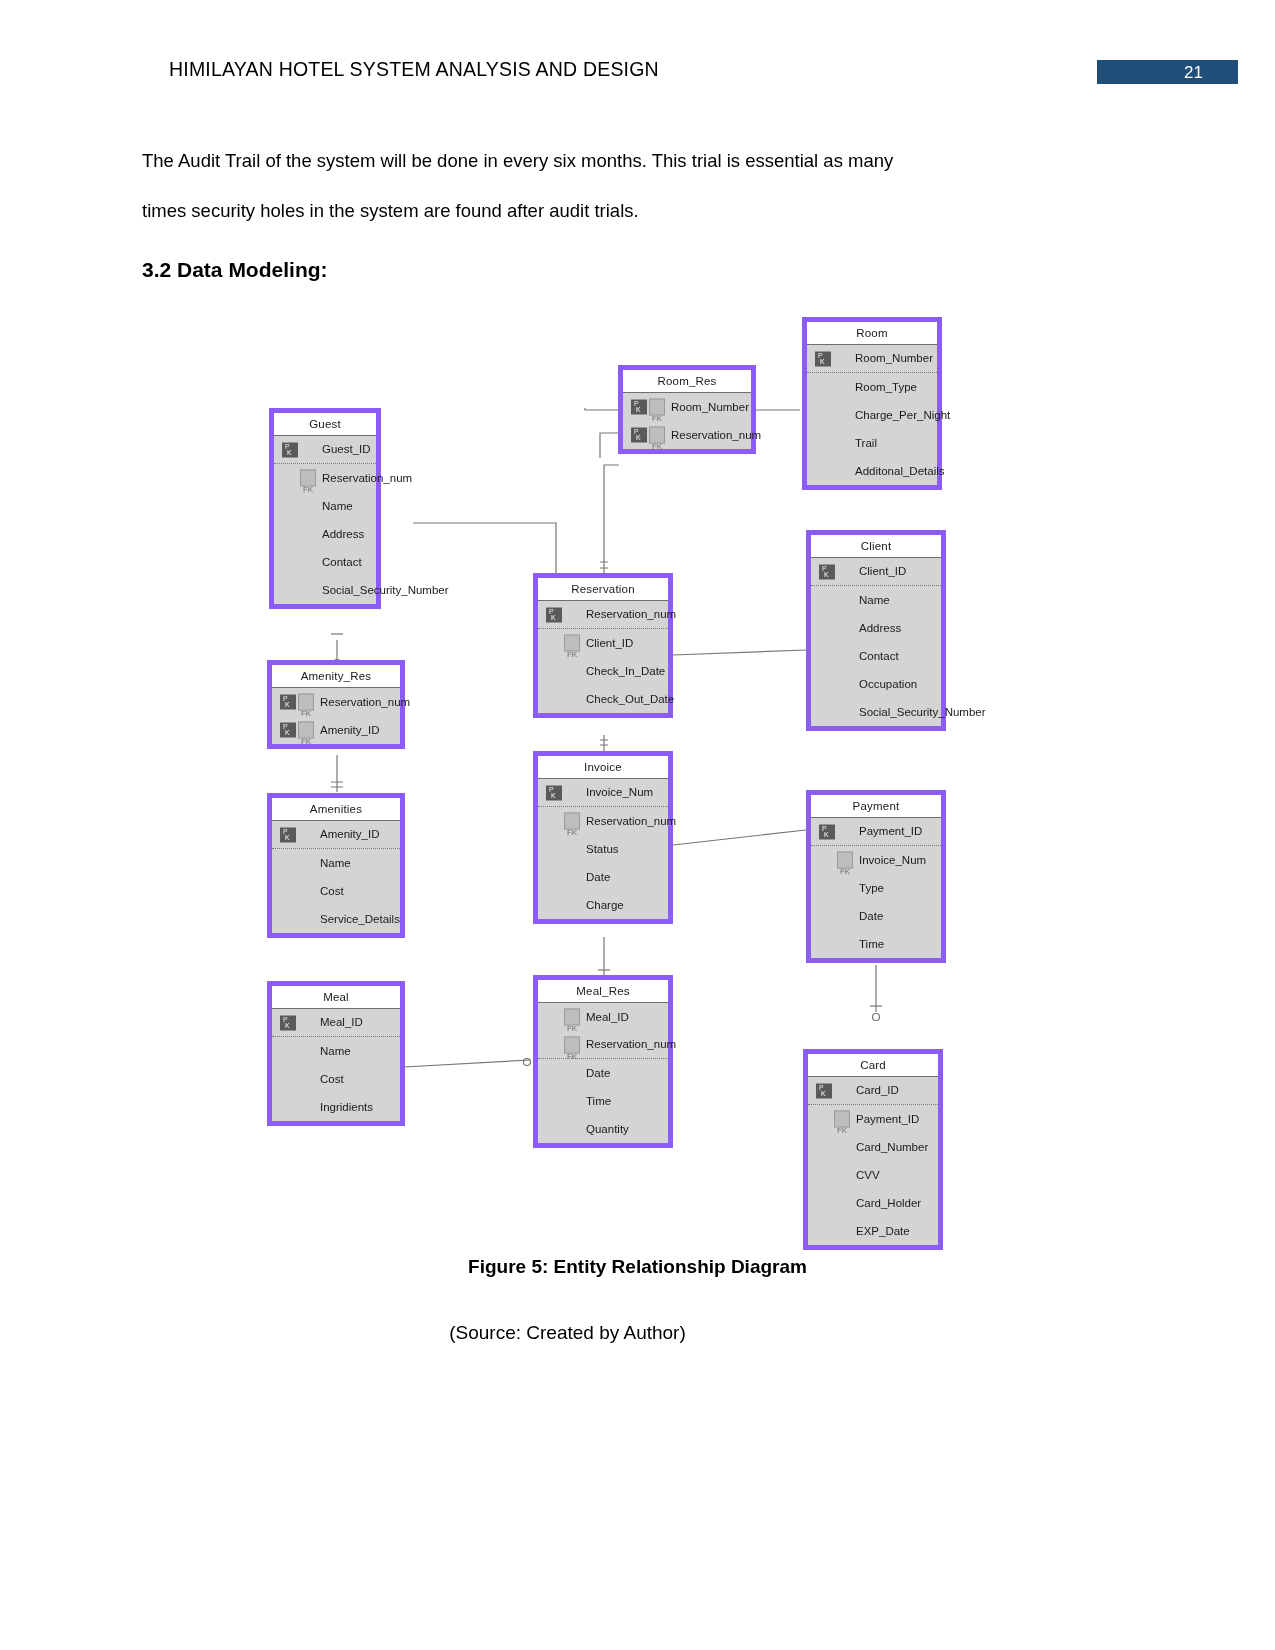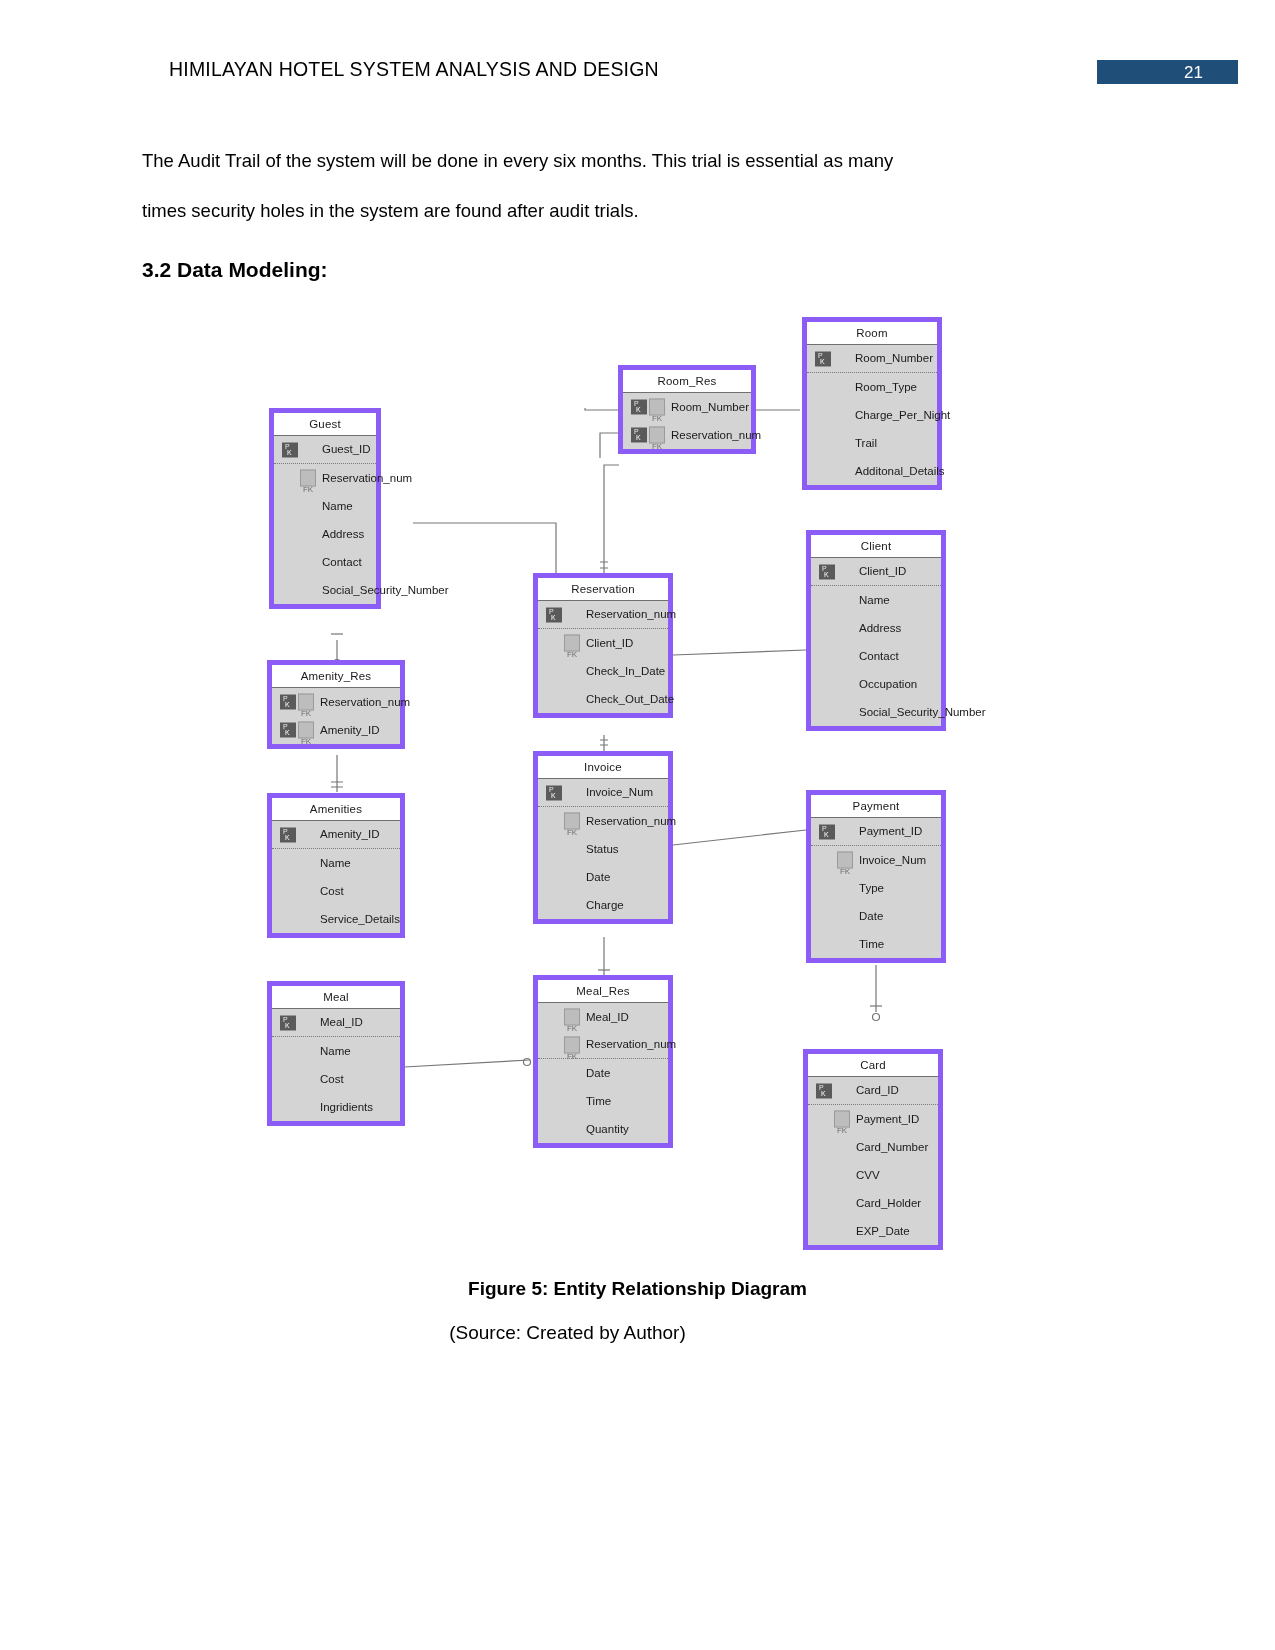--- a/index.html
+++ b/index.html
@@ -37,21 +37,21 @@
     position: absolute; left: 142px; top: 136px; width: 928px;
     font-size: 18.5px; line-height: 50px;
     text-align: justify;
   }
   .section-heading {
     position: absolute; left: 142px; top: 258px;
     font-size: 21px; font-weight: bold;
   }
   .fig-caption {
     position: absolute; left: 0; top: 1256px; width: 1275px;
-    text-align: center; font-size: 19px; font-weight: bold; margin-top: 22px;
+    text-align: center; font-size: 19px; font-weight: bold;
   }
   .fig-source {
     position: absolute; left: 0; top: 1322px; width: 1135px;
     text-align: center; font-size: 19px;
   }
 
   
   #er-canvas {
     position: absolute; left: 0; top: 300px; width: 1275px; height: 940px;
   }

